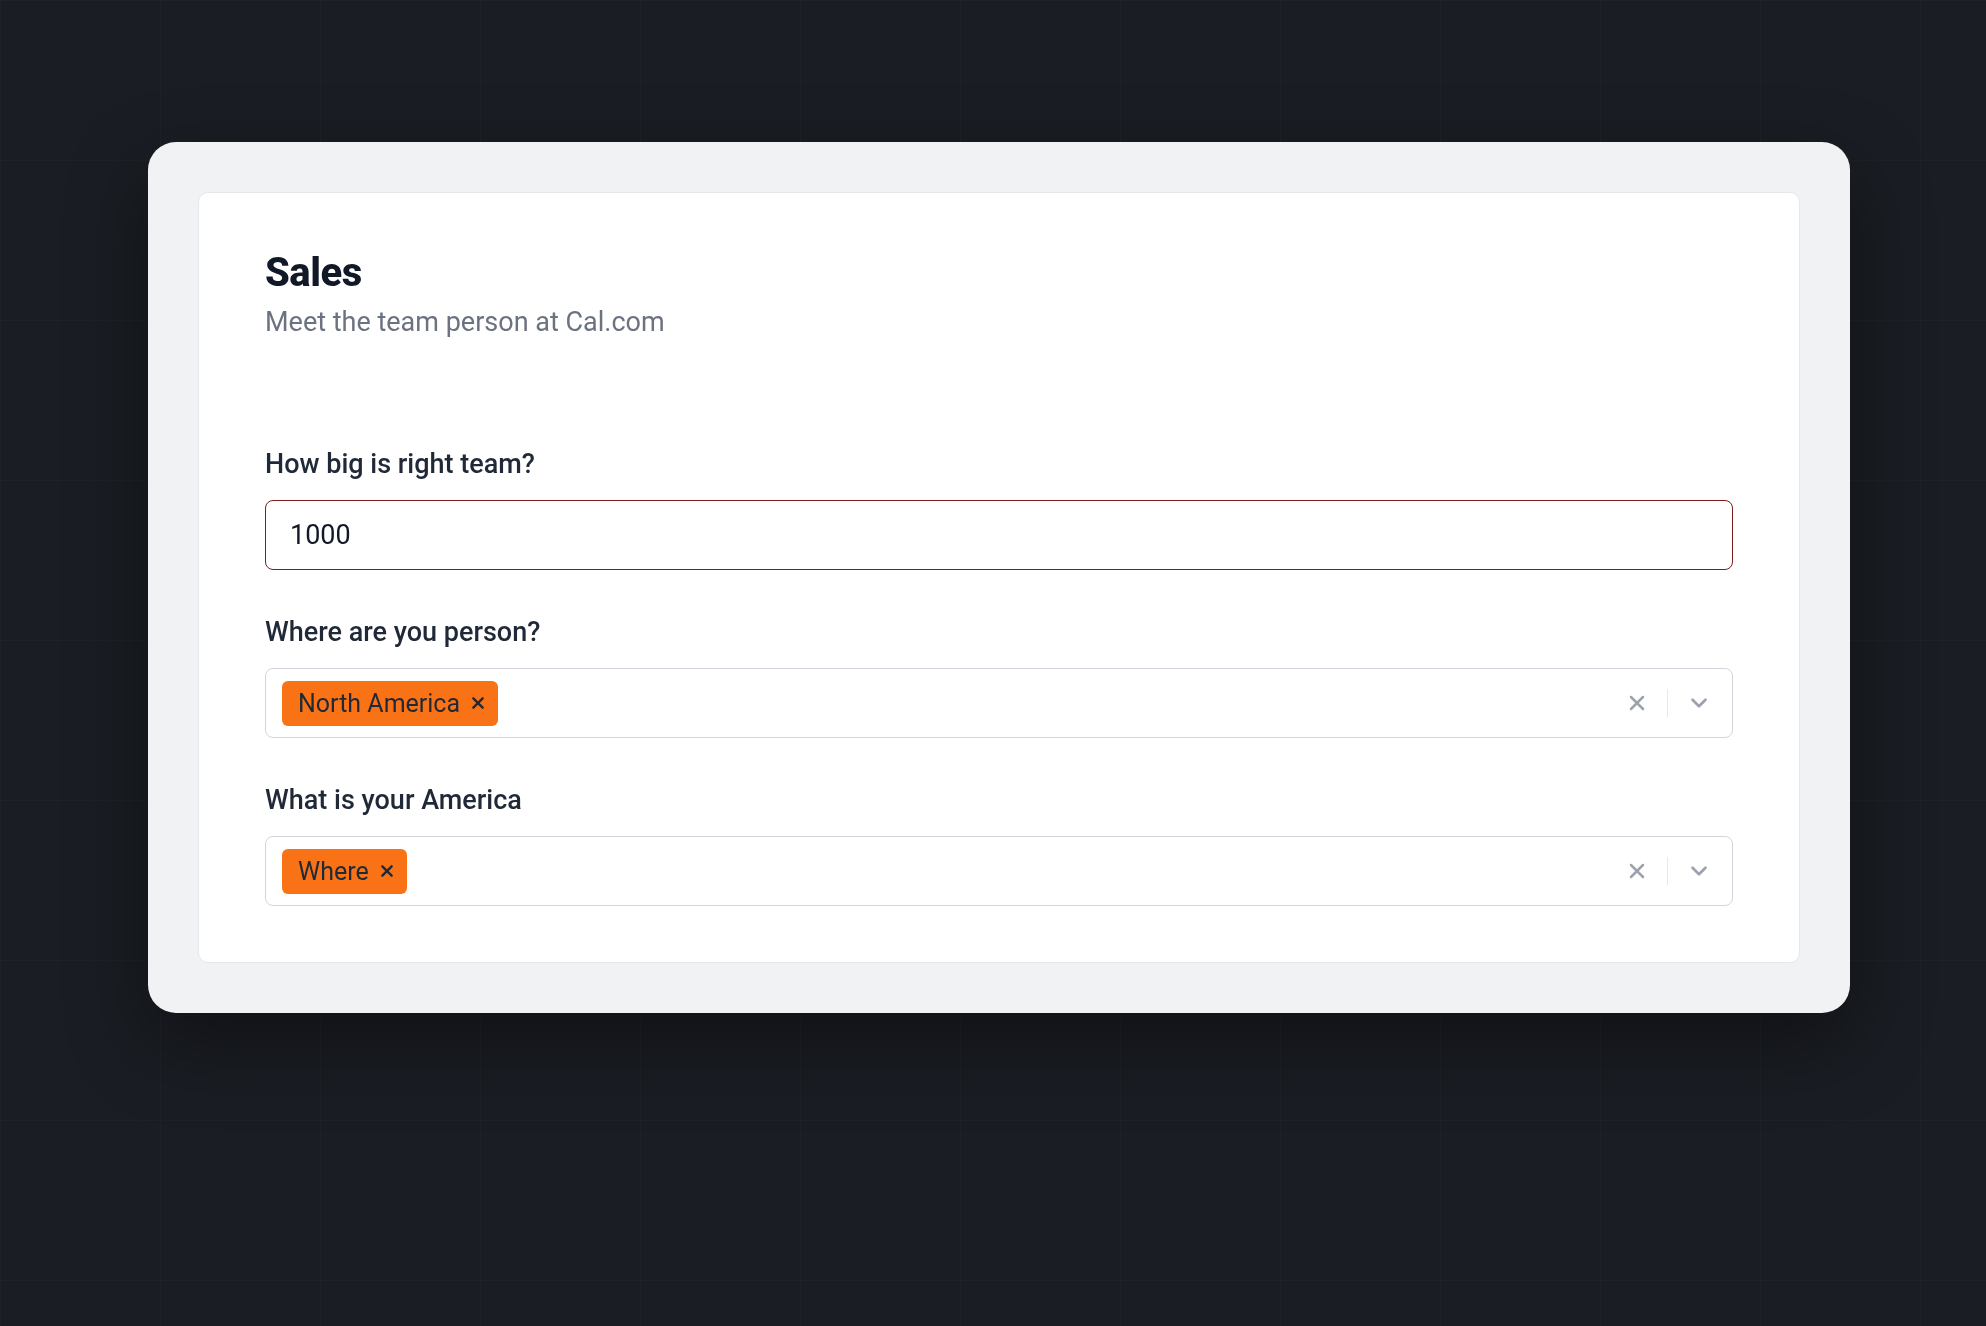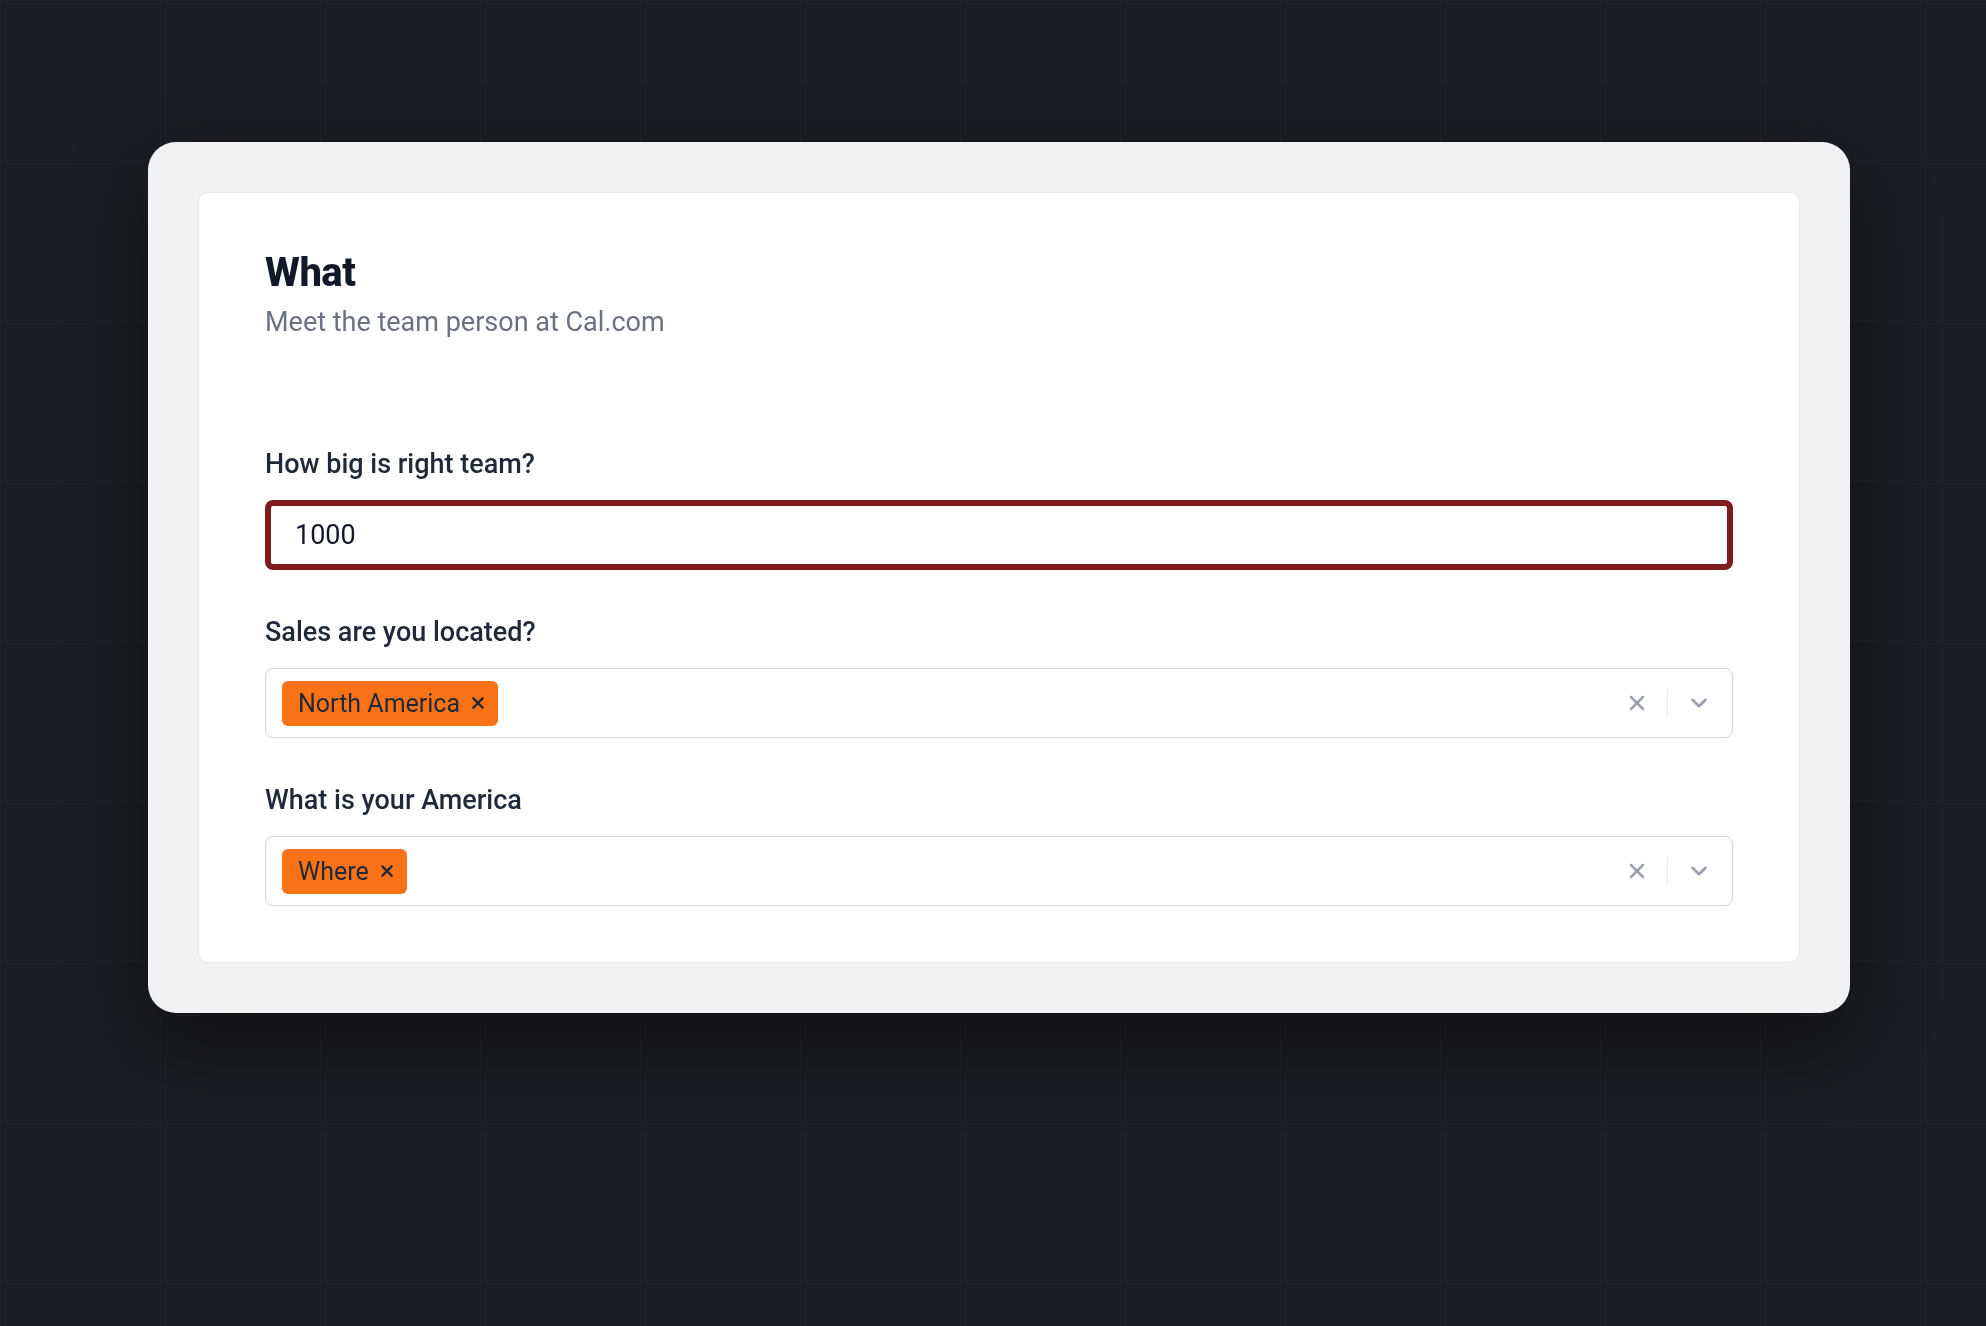--- a/index.html
+++ b/index.html
@@ -71,21 +71,21 @@
       font-size: 27px;
       color: #1f2937;
       font-weight: 500;
       display: block;
       margin-bottom: 20px;
     }
 
     .text-input {
       width: 100%;
       height: 70px;
-      border: 6px solid #7f1d1d;
+      border: 1px solid #7f1d1d;
       border-radius: 8px;
       padding: 0 24px;
       font-size: 27px;
       color: #111827;
       font-family: inherit;
       outline: none;
       background: #ffffff;
     }
 
     .multiselect {
@@ -186,30 +186,30 @@
     }
   </style>
 </head>
 <body>
 
 <div class="grid-overlay"></div>
 
 <div class="outer-card">
   <div class="inner-card">
 
-    <h1 class="header-title">What</h1>
+    <h1 class="header-title">Sales</h1>
     <p class="header-subtitle">Meet the team person at Cal.com</p>
 
     <div class="form-group first">
       <label class="form-label">How big is right team?</label>
       <input type="text" class="text-input" value="1000" style="">
     </div>
 
     <div class="form-group">
-      <label class="form-label">Sales are you located?</label>
+      <label class="form-label">Where are you person?</label>
       <div class="multiselect">
         <div class="chips">
           <div class="chip">
             <span class="chip-label">North America</span>
             <span class="chip-remove">
               <svg viewBox="0 0 24 24" fill="none" stroke="currentColor" stroke-width="3.5" stroke-linecap="round">
                 <line x1="5" y1="5" x2="19" y2="19"></line>
                 <line x1="19" y1="5" x2="5" y2="19"></line>
               </svg>
             </span>

